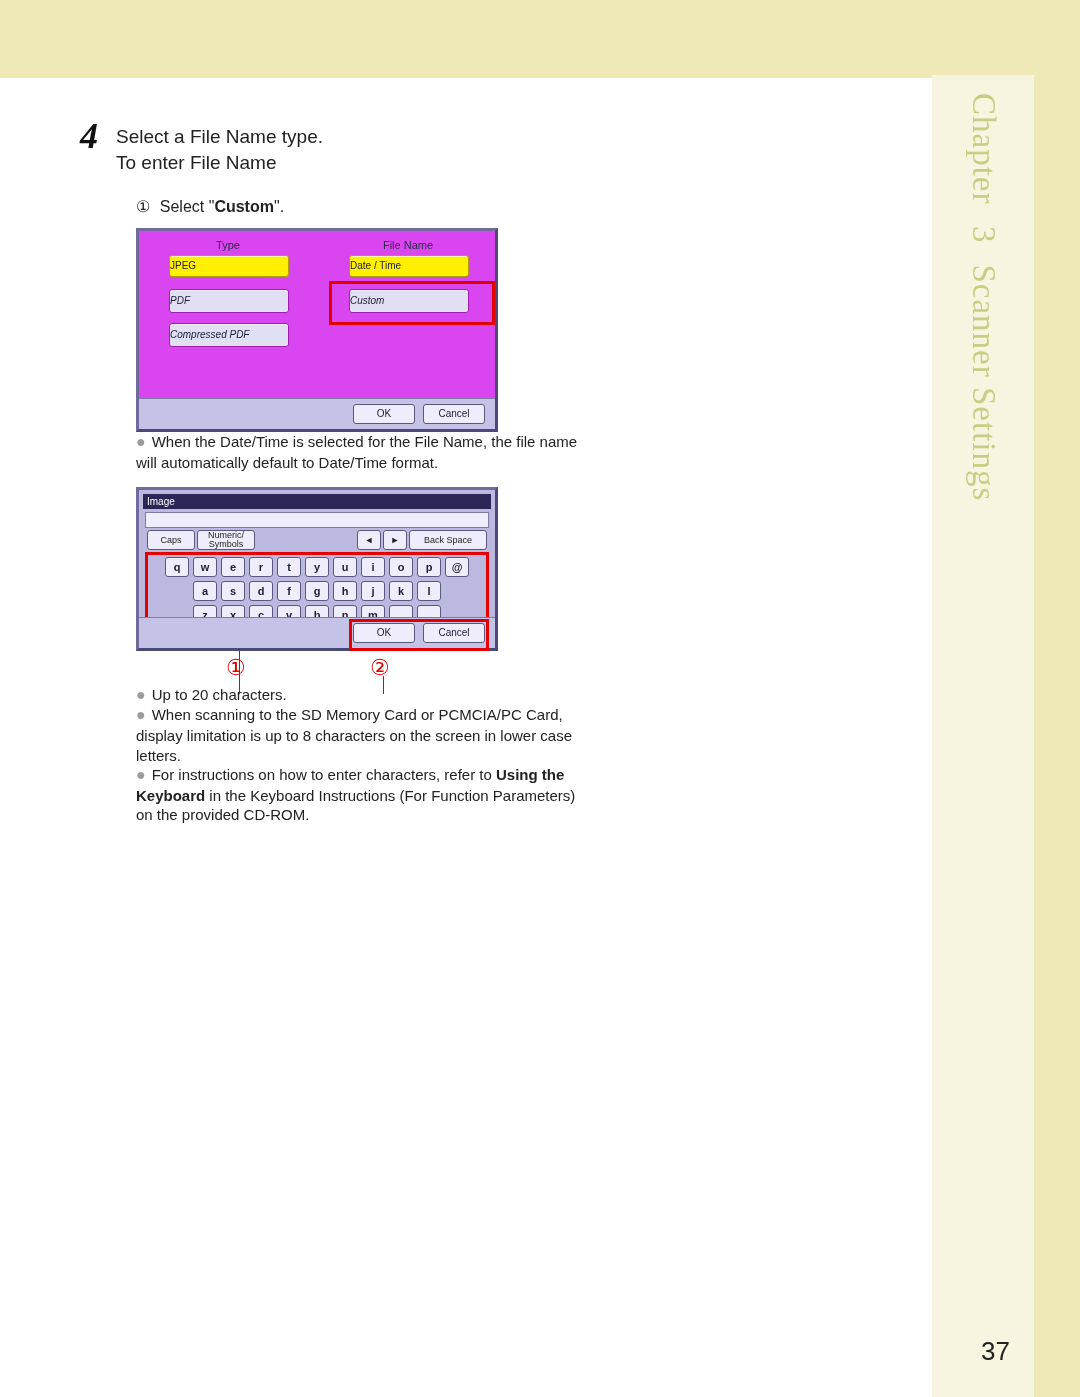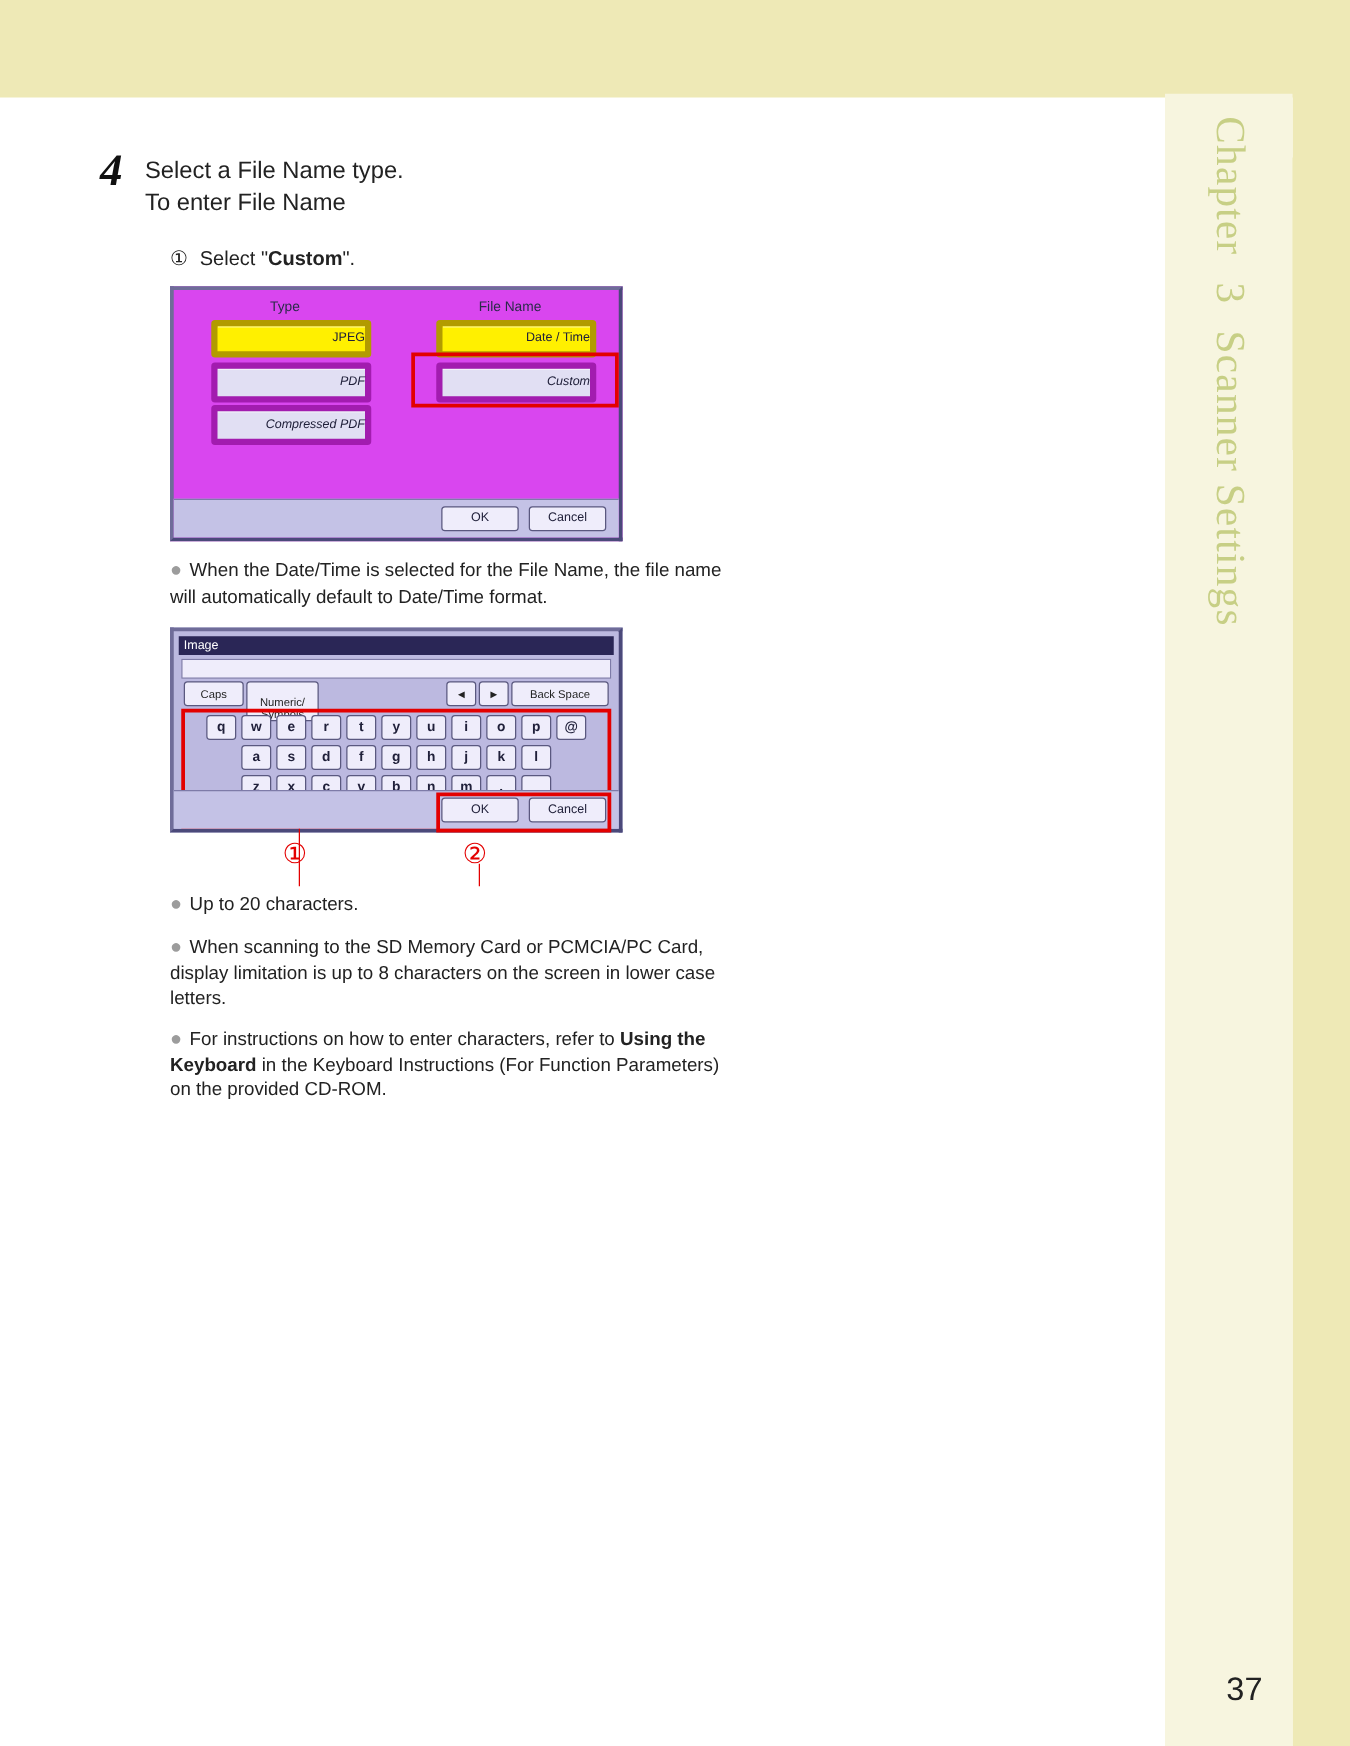--- a/index.html
+++ b/index.html
@@ -47,41 +47,41 @@
     margin-right:18px;line-height:1;
     color:#111;
   }
   .step-title{font-size:19px;line-height:1.35;padding-top:6px;}
   .step-title .l2{display:block;}
 
   .sub{margin-left:56px;}
   .sub-line{margin-top:22px;font-size:16px;}
   .cnum{font-size:16px;margin-right:5px;}
 
-  .bullet{margin-top:14px;font-size:15px;line-height:1.3;}
+  .bullet{font-size:15px;line-height:1.3;}
   .bullet .dot{color:#9c9c9c;font-size:16px;margin-right:6px;}
   .bullet .bt{}
   .bb{font-weight:bold}
 
   
   .shot1{
     margin:12px 0 0 56px;width:362px;height:204px;
     position:relative;background:#d946ef;
     border:3px solid #6f6c99;border-right-color:#4b497a;border-bottom-color:#4b497a;
     box-sizing:border-box;
   }
   .col-hdr{position:absolute;top:8px;font:11px Arial;color:#2b2b4a;text-align:center}
   .hdr1{left:30px;width:118px}
   .hdr2{left:210px;width:118px}
 
   .plate{
     position:absolute;width:118px;height:20px;
-    border:5px solid #a21caf;border-radius:3px;
+    border:1px solid #a21caf;border-radius:3px;
     background:#e1dff3;
-    font:10px Arial;color:#20203a;text-align:right;line-height:20px;
+    font:10px Arial;color:#20203a;text-align:left;line-height:20px;
     box-shadow:inset 0 1px 0 rgba(255,255,255,.6);
   }
   .plate.sel{background:#fff000;border-color:#b29b00;}
   .plate.big{height:22px;line-height:22px;background:#e1dff3;font-style:italic;}
   .red-rect{position:absolute;border:3px solid #e30000;}
 
   .footer-bar{
     position:absolute;left:0;right:0;bottom:0;height:30px;
     background:#c4c2e6;border-top:1px solid #7e7ba8;
   }
@@ -186,21 +186,21 @@
       <span class="dot">●</span><span class="bt">When the Date/Time is selected for the File Name, the file name will automatically default to Date/Time format.</span>
     </div>
 
   </div>
 
   <div class="shot2">
     <div class="kb-title">Image</div>
     <div class="kb-input"></div>
 
     <div class="kb-top-btn" style="left:8px;width:46px">Caps</div>
-    <div class="kb-top-btn" style="left:58px;width:56px;line-height:9px;padding-top:12px">Numeric/<br>Symbols</div>
+    <div class="kb-top-btn" style="left:58px;width:56px;line-height:9px;padding-top:0">Numeric/<br>Symbols</div>
     <div class="kb-top-btn" style="left:218px;width:22px">◄</div>
     <div class="kb-top-btn" style="left:244px;width:22px">►</div>
     <div class="kb-top-btn" style="left:270px;width:76px">Back Space</div>
 
     <div class="kb-area">
       <div class="krow kr1">
         <span class="key">q</span><span class="key">w</span><span class="key">e</span><span class="key">r</span><span class="key">t</span><span class="key">y</span><span class="key">u</span><span class="key">i</span><span class="key">o</span><span class="key">p</span><span class="key">@</span>
       </div>
       <div class="krow kr2">
         <span class="key">a</span><span class="key">s</span><span class="key">d</span><span class="key">f</span><span class="key">g</span><span class="key">h</span><span class="key">j</span><span class="key">k</span><span class="key">l</span>

